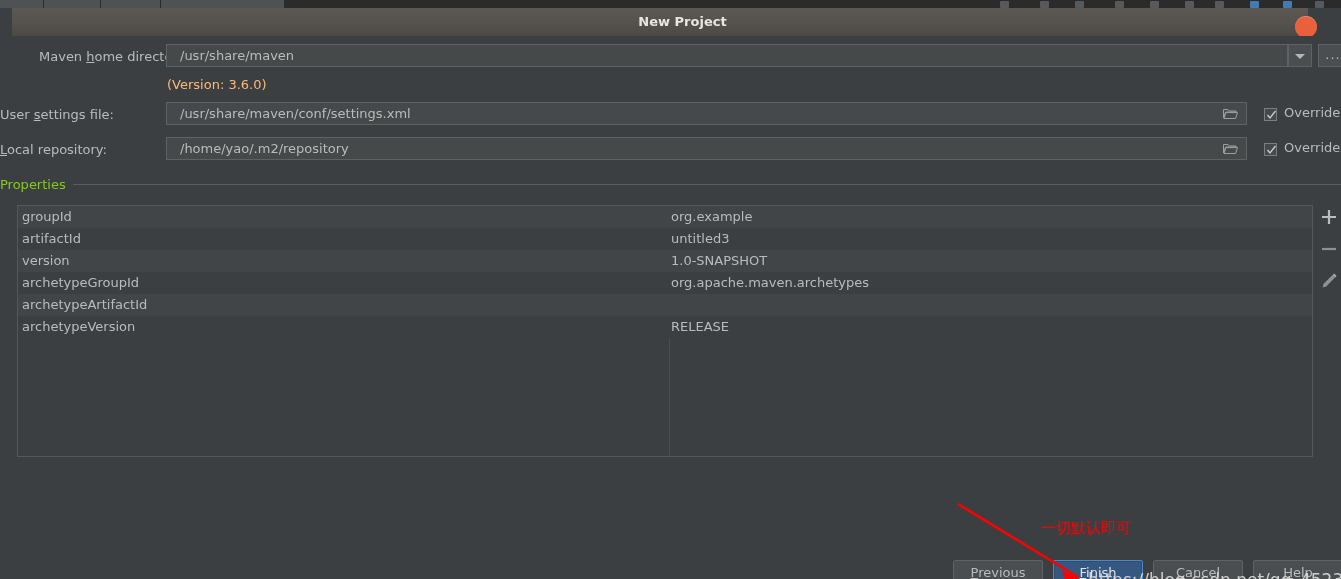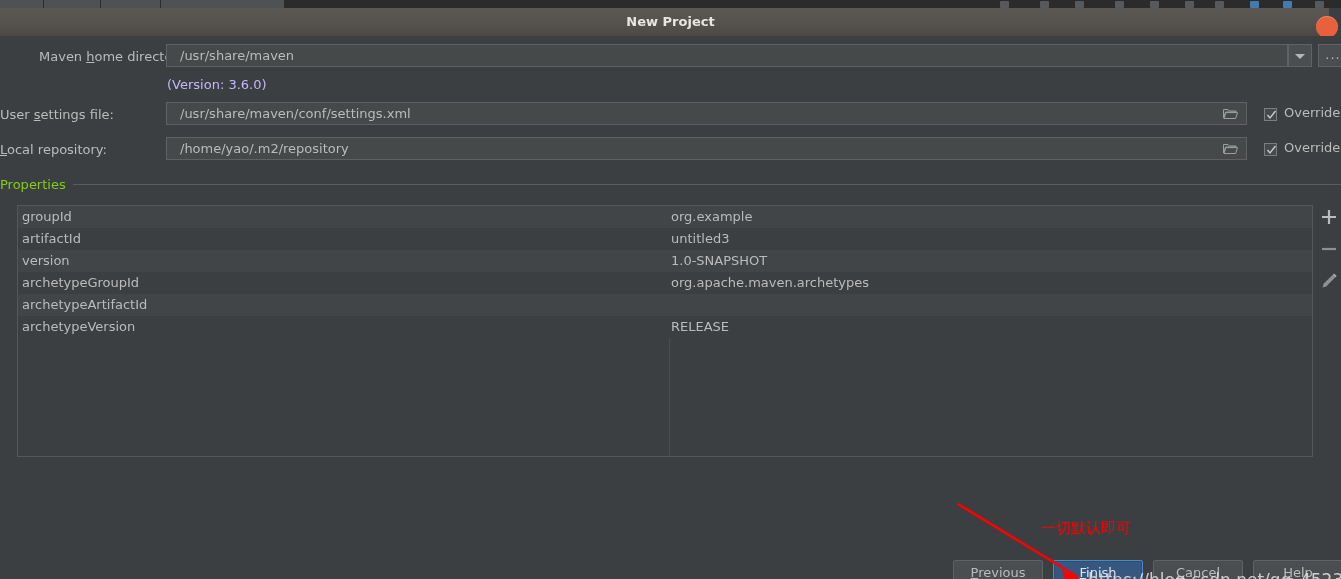--- a/index.html
+++ b/index.html
@@ -54,25 +54,24 @@
     width: 9px; height: 7px;
     background: #5e6366;
     border-radius: 1px;
     opacity: .85;
   }
   .ide-strip .toolicon.blue { background: #4a88c7; }
 
   
   .titlebar {
     position: absolute;
-    left: 0; top: 8px;
+    left: 12px; top: 8px;
     width: 1296px; height: 28px;
     background: linear-gradient(to bottom, #5b5853 0%, #55524d 55%, #4c4945 100%);
     border-bottom: 1px solid #36383a;
-    padding-left: 33px;
   }
   .titlebar .title {
     position: absolute;
     left: 0; top: 0;
     width: 1341px;
     line-height: 28px;
     text-align: center;
     color: #e8e6e3;
     font-size: 13px;
     font-weight: bold;
@@ -146,21 +145,21 @@
     letter-spacing: 1px;
   }
   .folder-ico {
     position: absolute;
     width: 15px; height: 12px;
   }
   .folder-ico svg { display: block; }
 
   .version-note {
     position: absolute;
-    color: #c4b5fd;
+    color: #fdba74;
     font-size: 13px;
   }
 
   
   .cbrow { position: absolute; }
   .cbox {
     position: absolute;
     left: 0; top: 0;
     width: 13px; height: 13px;
     border: 1px solid #7a7e80;

